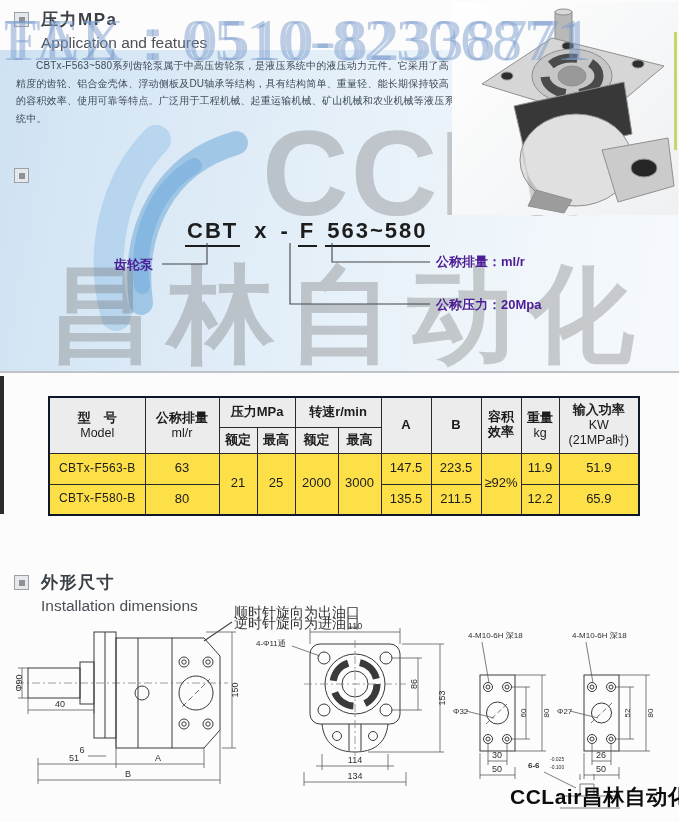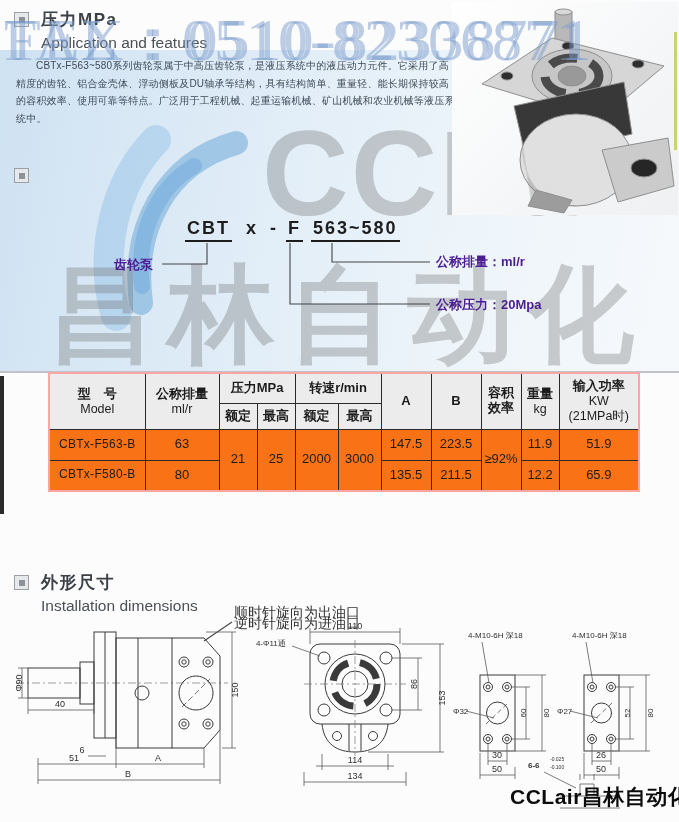--- a/index.html
+++ b/index.html
@@ -25,28 +25,28 @@
   .bullet i{display:block;width:6px;height:6px;background:#8d9299}
   .sec .zh{font-size:17px;font-weight:bold;color:#3a4046;letter-spacing:1.5px}
   .sec .en{font-size:15.5px;color:#4a5056;margin-top:3px}
   .para{position:absolute;left:16px;top:57px;width:440px;font-size:10px;line-height:17.6px;
         color:#3e4a58;text-indent:2em;letter-spacing:.2px;z-index:3}
   
   .photo{position:absolute;left:452px;top:2px;width:226px;height:213px;z-index:3;
          background:linear-gradient(135deg,#ffffff,#eef0f2)}
   
   .mcode{position:absolute;left:185px;top:218px;display:flex;align-items:baseline;
-         font-weight:bold;font-size:18px;color:#1d1d1d;letter-spacing:2px;z-index:3}
+         font-weight:bold;font-size:22px;color:#1d1d1d;letter-spacing:2px;z-index:3}
   .mcode span{display:inline-block}
   .mcode .u{border-bottom:2px solid #1d1d1d;padding:0 2px 1px}
   .callout{position:absolute;font-size:13px;font-weight:600;color:#4c1d95;z-index:3;white-space:nowrap}
   .overlay{position:absolute;left:0;top:0;z-index:3;pointer-events:none}
   
-  .spec{position:absolute;left:48px;top:372px;border-collapse:collapse;table-layout:fixed;
-        width:590px;background:#f97316;z-index:3;border:2px solid #fca5a5}
+  .spec{position:absolute;left:48px;top:396px;border-collapse:collapse;table-layout:fixed;
+        width:590px;background:#fde047;z-index:3;border:2px solid #0f172a}
   .spec td{border:1px solid #2a2a2a;text-align:center;vertical-align:middle;font-size:13px;
            color:#1c1c1c;padding:1px 0;line-height:1.15}
   .spec .hd{background:#ececec;font-weight:600}
   .spec .hd .l2{font-weight:400;font-size:12.5px}
   .spec .mono{font-size:12px;letter-spacing:.3px}
   
   .dw{position:absolute;z-index:3}
   .dw .ol{stroke:#3a3a3a;fill:none;stroke-width:1}
   .dw .dl{stroke:#5a5a5a;fill:none;stroke-width:.8}
   .dw text{font-family:"Liberation Sans","DejaVu Sans",sans-serif;font-size:9px;fill:#2f2f2f}

